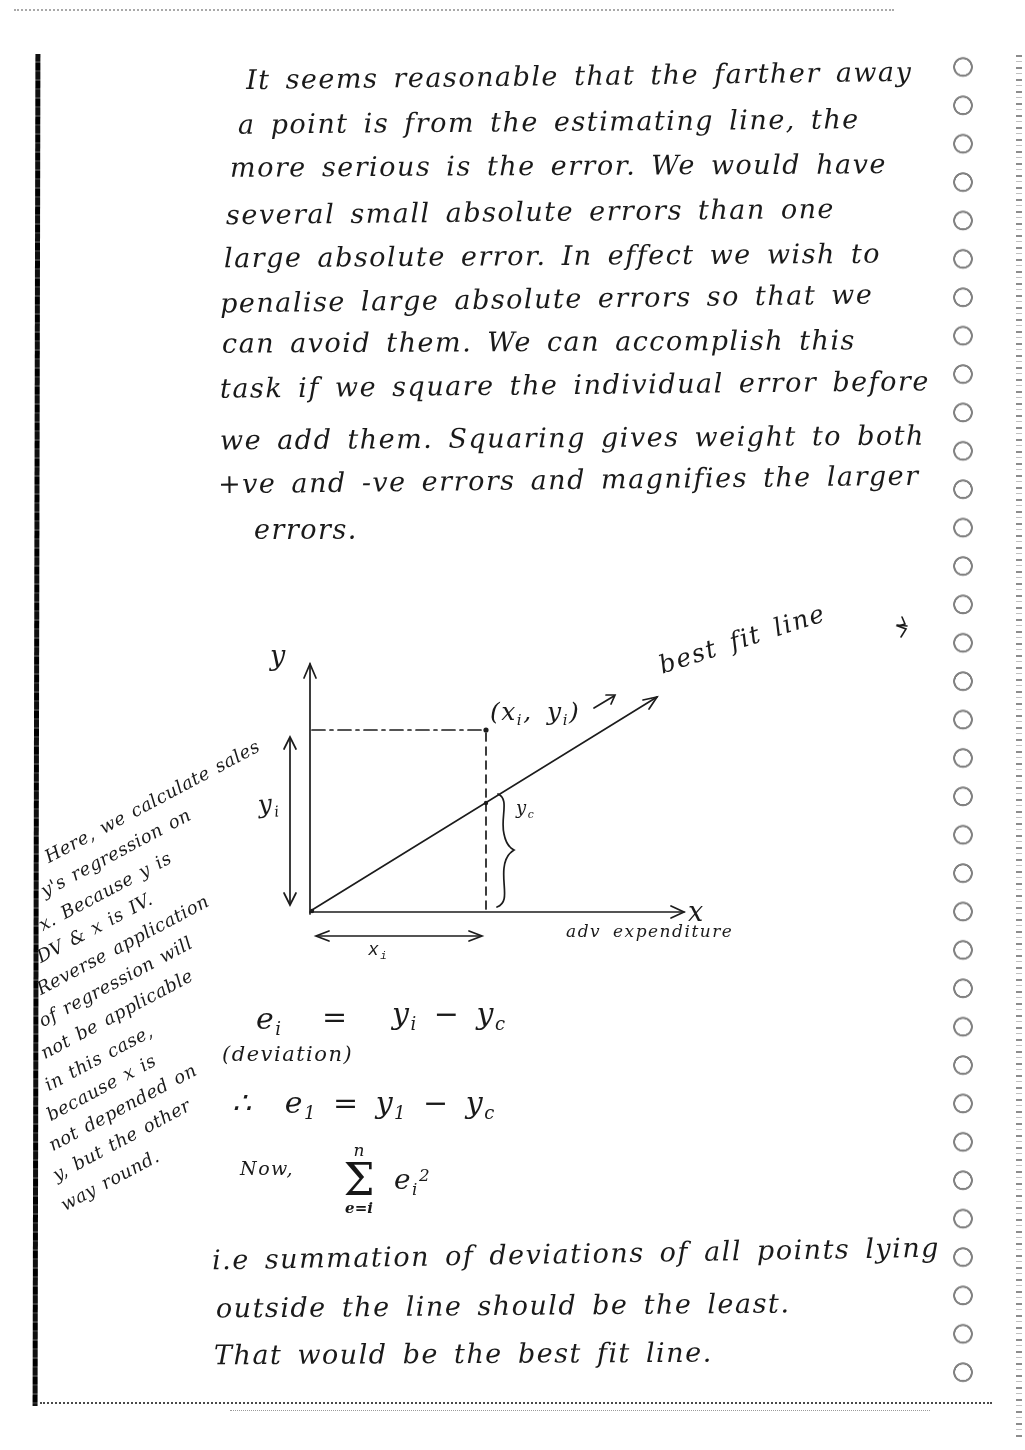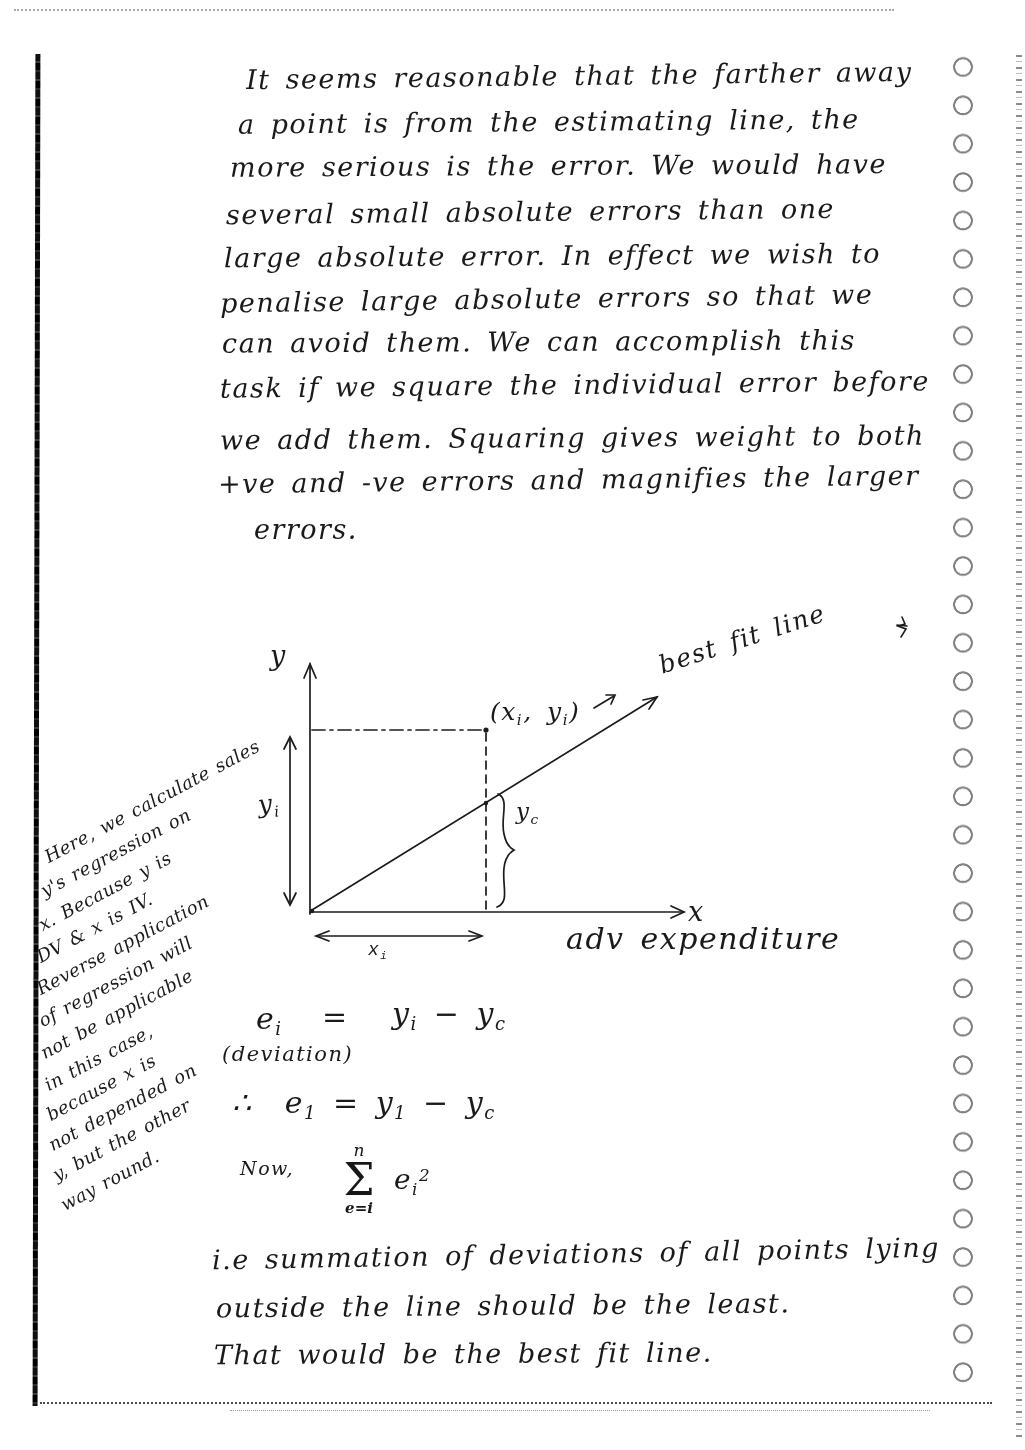--- a/index.html
+++ b/index.html
@@ -92,25 +92,25 @@
     </g>
     <g fill="#1c1c1c" stroke="none">
       <circle cx="236" cy="94" r="2.6"></circle>
       <circle cx="236" cy="167" r="2.2"></circle>
       <circle cx="62" cy="275" r="2.2"></circle>
     </g>
   </svg>
 
   <div class="hw" style="left:270px;top:640px;font-size:27px;">y</div>
   <div class="hw" style="left:688px;top:896px;font-size:27px;">x</div>
-  <div class="hw" style="left:566px;top:922px;font-size:30px;">adv expenditure</div>
+  <div class="hw" style="left:566px;top:922px;font-size:17px;">adv expenditure</div>
   <div class="hw" style="left:660px;top:652px;font-size:25px;transform:rotate(-18deg);transform-origin:0 50%;">best fit line</div>
   <div class="hw" style="left:490px;top:698px;font-size:25px;"><span>(x</span><sub>i</sub><span>, y</span><sub>i</sub><span>)</span></div>
   <div class="hw" style="left:258px;top:790px;font-size:25px;transform:rotate(-6deg);"><span>y</span><sub>i</sub></div>
-  <div class="hw" style="left:516px;top:798px;font-size:23px;"><span>y</span><sub>c</sub></div>
+  <div class="hw" style="left:516px;top:798px;font-size:18px;"><span>y</span><sub>c</sub></div>
   <div class="hw" style="left:368px;top:940px;font-size:18px;font-family:Liberation Mono, monospace;"><span>x</span><sub>i</sub></div>
 
   <div class="hw note" style="left:46px;top:848px;">Here, we calculate sales</div>
   <div class="hw note" style="left:42px;top:882px;">y's regression on</div>
   <div class="hw note" style="left:40px;top:916px;">x. Because y is</div>
   <div class="hw note" style="left:38px;top:948px;">DV &amp; x is IV.</div>
   <div class="hw note" style="left:38px;top:980px;">Reverse application</div>
   <div class="hw note" style="left:40px;top:1012px;">of regression will</div>
   <div class="hw note" style="left:42px;top:1044px;">not be applicable</div>
   <div class="hw note" style="left:46px;top:1076px;">in this case,</div>

